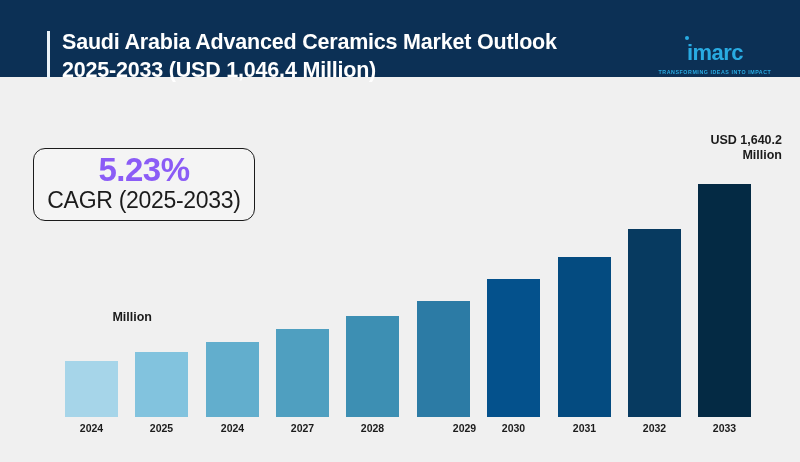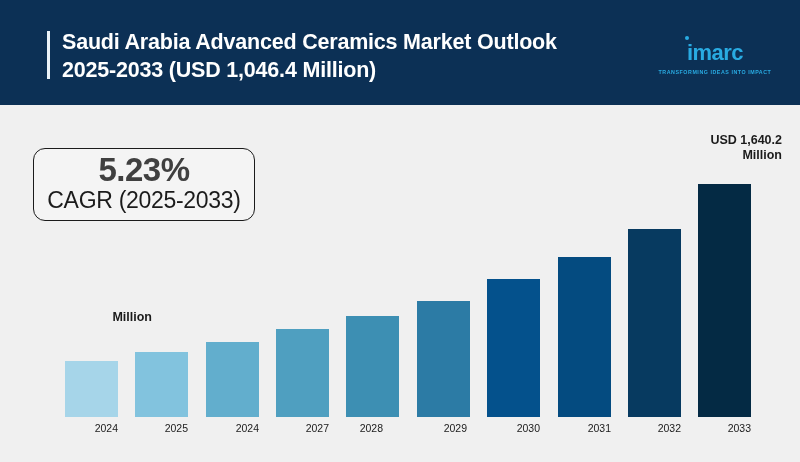--- a/index.html
+++ b/index.html
@@ -14,21 +14,21 @@
   .page{
     position:relative;
     width:800px;height:462px;
     background:#f0f0f0;
     box-sizing:border-box;
   }
 
   
   .header{
     position:absolute;left:0;top:0;
-    width:800px;height:105px;
+    width:800px;height:77px;
     background:#0c3055;
     box-sizing:border-box;
   }
   .header-accent{
     position:absolute;left:47px;top:31px;
     width:3px;height:48px;
     background:#eaf2f8;
   }
   .header-title{
     position:absolute;left:62px;top:28px;
@@ -77,21 +77,21 @@
     position:absolute;left:33px;top:148px;
     width:222px;height:73px;
     background:#f4f4f4;
     border:1.6px solid #1b1b1b;
     border-radius:12px;
     box-sizing:border-box;
     text-align:center;
   }
   .cagr-value{
     margin-top:3px;
-    color:#404040;
+    color:#8b5cf6;
     font-size:33px;
     font-weight:bold;
     line-height:36px;
     letter-spacing:-0.5px;
   }
   .cagr-label{
     color:#1b1b1b;
     font-size:23px;
     line-height:24px;
     letter-spacing:-0.3px;
@@ -126,24 +126,24 @@
     width:53px;
   }
   .axis-labels{
     position:absolute;
     left:56px; top:316px;
     width:704px; height:20px;
   }
   .axis-tick{
     position:absolute;
     width:53px;
-    text-align:right;
+    text-align:center;
     color:#1b1b1b;
     font-size:10.5px;
-    font-weight:normal;
+    font-weight:bold;
     line-height:14px;
   }
 </style>
 </head>
 <body>
 
 <div class="page">
 
   <div class="header">
     <div class="header-accent"></div>
@@ -184,22 +184,22 @@
         <div class="bar" title="2030: 1407.7 USD Million" style="left: 431px; height: 138px; background: rgb(4, 81, 140);"></div>
         <div class="bar" title="2031: 1481.3 USD Million" style="left: 502px; height: 160px; background: rgb(4, 75, 128);"></div>
         <div class="bar" title="2032: 1558.8 USD Million" style="left: 572px; height: 188px; background: rgb(7, 58, 96);"></div>
         <div class="bar" title="2033: 1640.2 USD Million" style="left: 642px; height: 233px; background: rgb(4, 42, 68);"></div>
       </div>
     <div class="axis-labels" id="axis-area">
         <div class="axis-tick" style="left: 9px;">2024</div>
         <div class="axis-tick" style="left: 79px;">2025</div>
         <div class="axis-tick" style="left: 150px;">2024</div>
         <div class="axis-tick" style="left: 220px;">2027</div>
-        <div class="axis-tick" style="left: 274px;">2028</div>
-        <div class="axis-tick" style="left: 358px;">2029</div>
+        <div class="axis-tick" style="left: 290px;">2028</div>
+        <div class="axis-tick" style="left: 382px;">2029</div>
         <div class="axis-tick" style="left: 431px;">2030</div>
         <div class="axis-tick" style="left: 502px;">2031</div>
         <div class="axis-tick" style="left: 572px;">2032</div>
         <div class="axis-tick" style="left: 642px;">2033</div>
       </div>
   </div>
 
 </div>
 
 </body></html>

